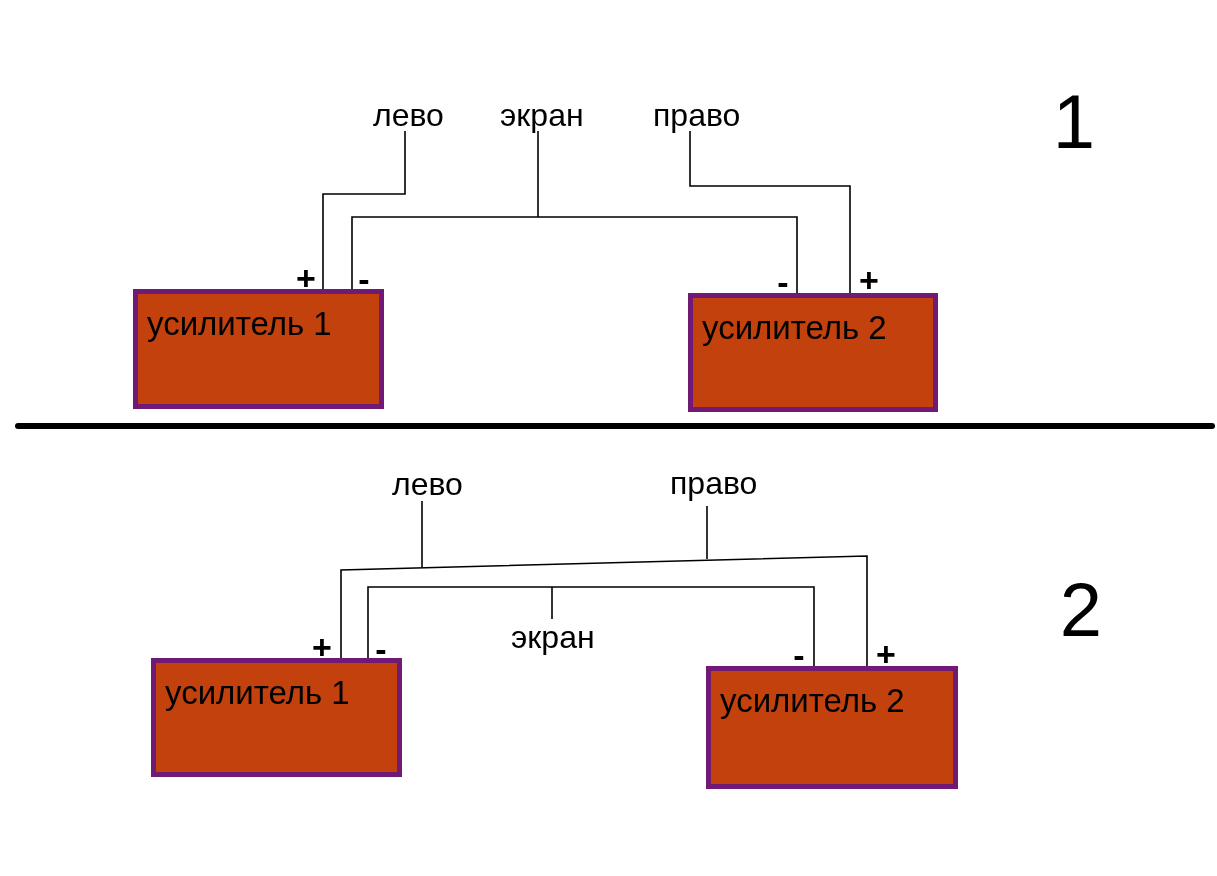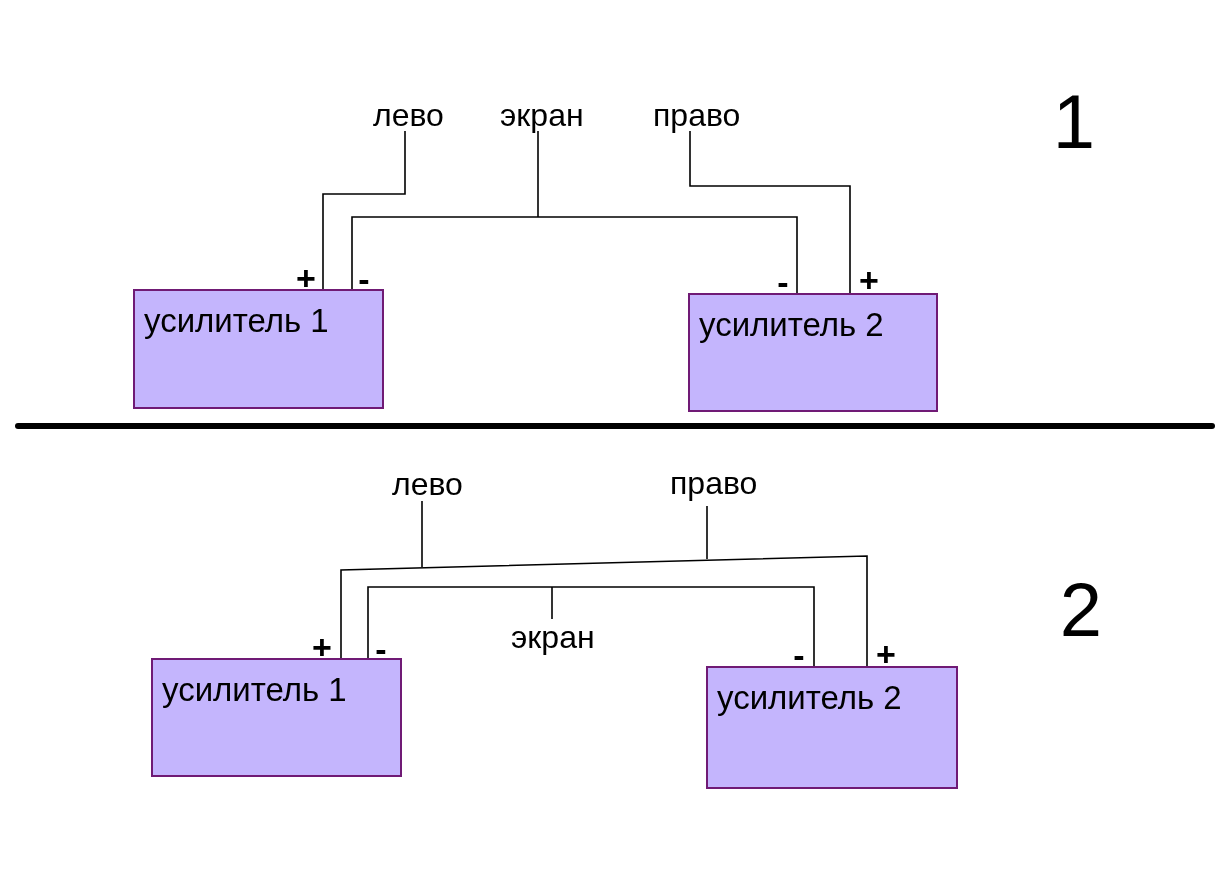--- a/index.html
+++ b/index.html
@@ -34,22 +34,22 @@
   }
   .wlabel {
     position: absolute;
     font-size: 32px;
     line-height: 1;
     white-space: nowrap;
   }
   .ampbox {
     position: absolute;
     box-sizing: border-box;
-    border: 2px solid #701a75;
-    background: #c4b5fd;
+    border: 5px solid #701a75;
+    background: #c2410c;
     padding-left: 36px;
   }
   .ampname {
     position: absolute;
     left: 9px;
     top: 13px;
     font-size: 33px;
     line-height: 1;
     white-space: nowrap;
   }

